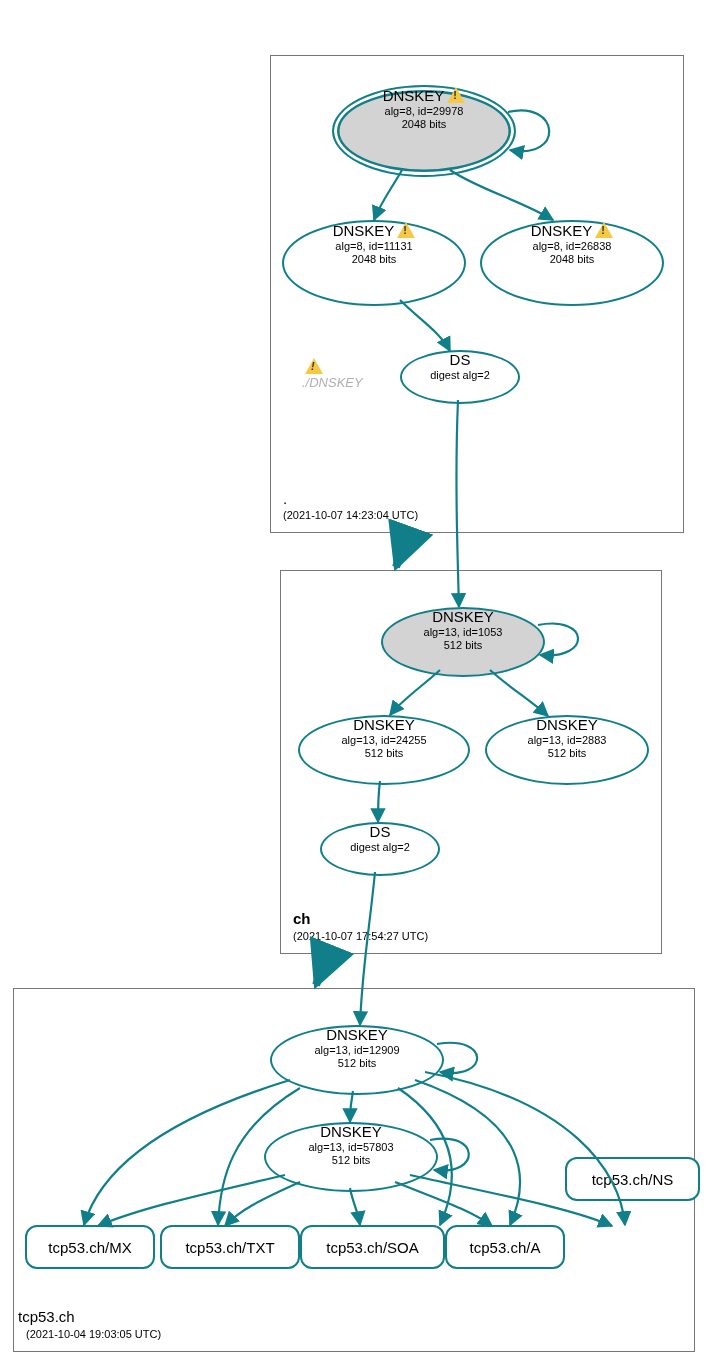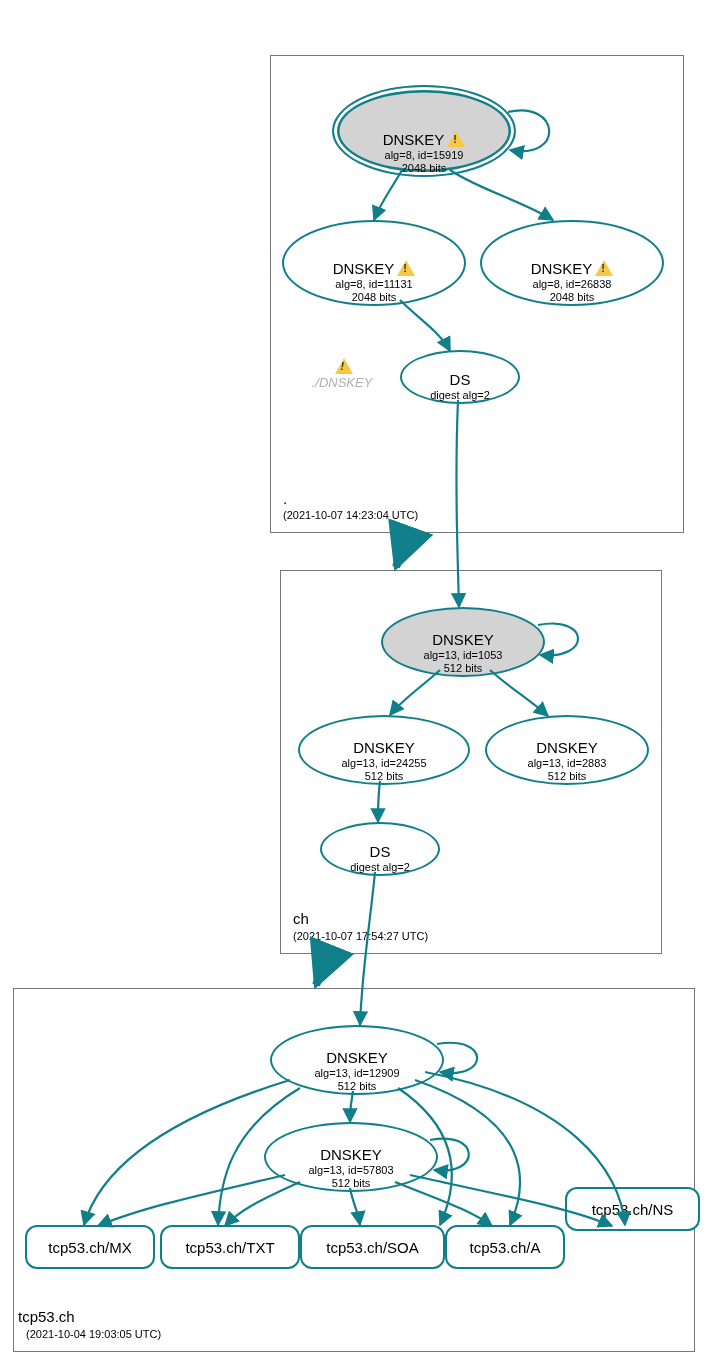--- a/index.html
+++ b/index.html
@@ -28,21 +28,21 @@
     font-size: 11px;
     color: #000;
   }
   .node {
     position: absolute;
     border: 2.5px solid #107f8a;
     background: #fff;
     text-align: center;
     display: flex;
     flex-direction: column;
-    justify-content: flex-end;
+    justify-content: flex-start;
     align-items: center;
   }
   .ellipse { border-radius: 50%; }
   .double-ellipse {
     border-radius: 50%;
     box-shadow: inset 0 0 0 3px #fff, inset 0 0 0 5.5px #107f8a;
   }
   .filled-grey { background: #d3d3d3; }
   .rrec {
     border-radius: 12px;
@@ -71,41 +71,40 @@
     left:-3px; top:2px;
     font-size:11px;
     font-weight:bold;
     color:#333;
   }
   .ghost-label {
     position: absolute;
     font-style: italic;
     color: #b0b0b0;
     font-size: 13px;
-    text-align: center;
   }
   svg.edges {
     position:absolute;
     left:0; top:0;
     width:707px; height:1358px;
     pointer-events:none;
   }
 </style>
 </head>
 <body>
 
 <div class="zone-box" style="left:270px; top:55px; width:412px; height:476px;"></div>
 <div class="zone-label" style="left:283px; top:490px;">.</div>
 <div class="zone-sublabel" style="left:283px; top:509px;">(2021-10-07 14:23:04 UTC)</div>
 
 <div class="node ellipse double-ellipse filled-grey" style="left:332px; top:85px; width:180px; height:88px;">
   <div class="node-title">
     <span>DNSKEY</span><span class="warn"></span>
   </div>
-  <div class="node-sub">alg=8, id=15919</div>
+  <div class="node-sub">alg=8, id=29978</div>
   <div class="node-sub">2048 bits</div>
 </div>
 
 <div class="node ellipse" style="left:282px; top:220px; width:180px; height:82px;">
   <div class="node-title">
     <span>DNSKEY</span><span class="warn"></span>
   </div>
   <div class="node-sub">alg=8, id=11131</div>
   <div class="node-sub">2048 bits</div>
 </div>
@@ -122,21 +121,21 @@
   <div class="node-title">DS</div>
   <div class="node-sub">digest alg=2</div>
 </div>
 
 <div class="ghost-label" style="left:302px; top:358px; width:80px;">
   <span class="warn"></span><br>
   <span>./DNSKEY</span>
 </div>
 
 <div class="zone-box" style="left:280px; top:570px; width:380px; height:382px;"></div>
-<div class="zone-label" style="left:293px; top:910px;">ch</div>
+<div class="zone-label" style="left:293px; top:910px;font-weight:bold;">ch</div>
 <div class="zone-sublabel" style="left:293px; top:930px;">(2021-10-07 17:54:27 UTC)</div>
 
 <div class="node ellipse filled-grey" style="left:381px; top:607px; width:160px; height:66px;">
   <div class="node-title">DNSKEY</div>
   <div class="node-sub">alg=13, id=1053</div>
   <div class="node-sub">512 bits</div>
 </div>
 
 <div class="node ellipse" style="left:298px; top:715px; width:168px; height:66px;">
   <div class="node-title">DNSKEY</div>
@@ -168,21 +167,21 @@
 <div class="node ellipse" style="left:264px; top:1122px; width:170px; height:66px;">
   <div class="node-title">DNSKEY</div>
   <div class="node-sub">alg=13, id=57803</div>
   <div class="node-sub">512 bits</div>
 </div>
 
 <div class="node rrec" style="left:25px;  top:1225px; width:110px; height:40px;">tcp53.ch/MX</div>
 <div class="node rrec" style="left:160px; top:1225px; width:120px; height:40px;">tcp53.ch/TXT</div>
 <div class="node rrec" style="left:300px; top:1225px; width:125px; height:40px;">tcp53.ch/SOA</div>
 <div class="node rrec" style="left:445px; top:1225px; width:100px; height:40px;">tcp53.ch/A</div>
-<div class="node rrec" style="left:565px; top:1187px; width:115px; height:40px;">tcp53.ch/NS</div>
+<div class="node rrec" style="left:565px; top:1157px; width:115px; height:40px;">tcp53.ch/NS</div>
 
 <svg class="edges">
   <defs>
     <marker id="ah" viewBox="0 0 10 10" refX="9" refY="5" markerWidth="7" markerHeight="7" orient="auto">
       <path d="M0,0 L10,5 L0,10 z" fill="#107f8a"></path>
     </marker>
     <marker id="ahbig" viewBox="0 0 10 10" refX="9" refY="5" markerWidth="6" markerHeight="6" orient="auto">
       <path d="M0,0 L10,5 L0,10 z" fill="#107f8a"></path>
     </marker>
   </defs>

